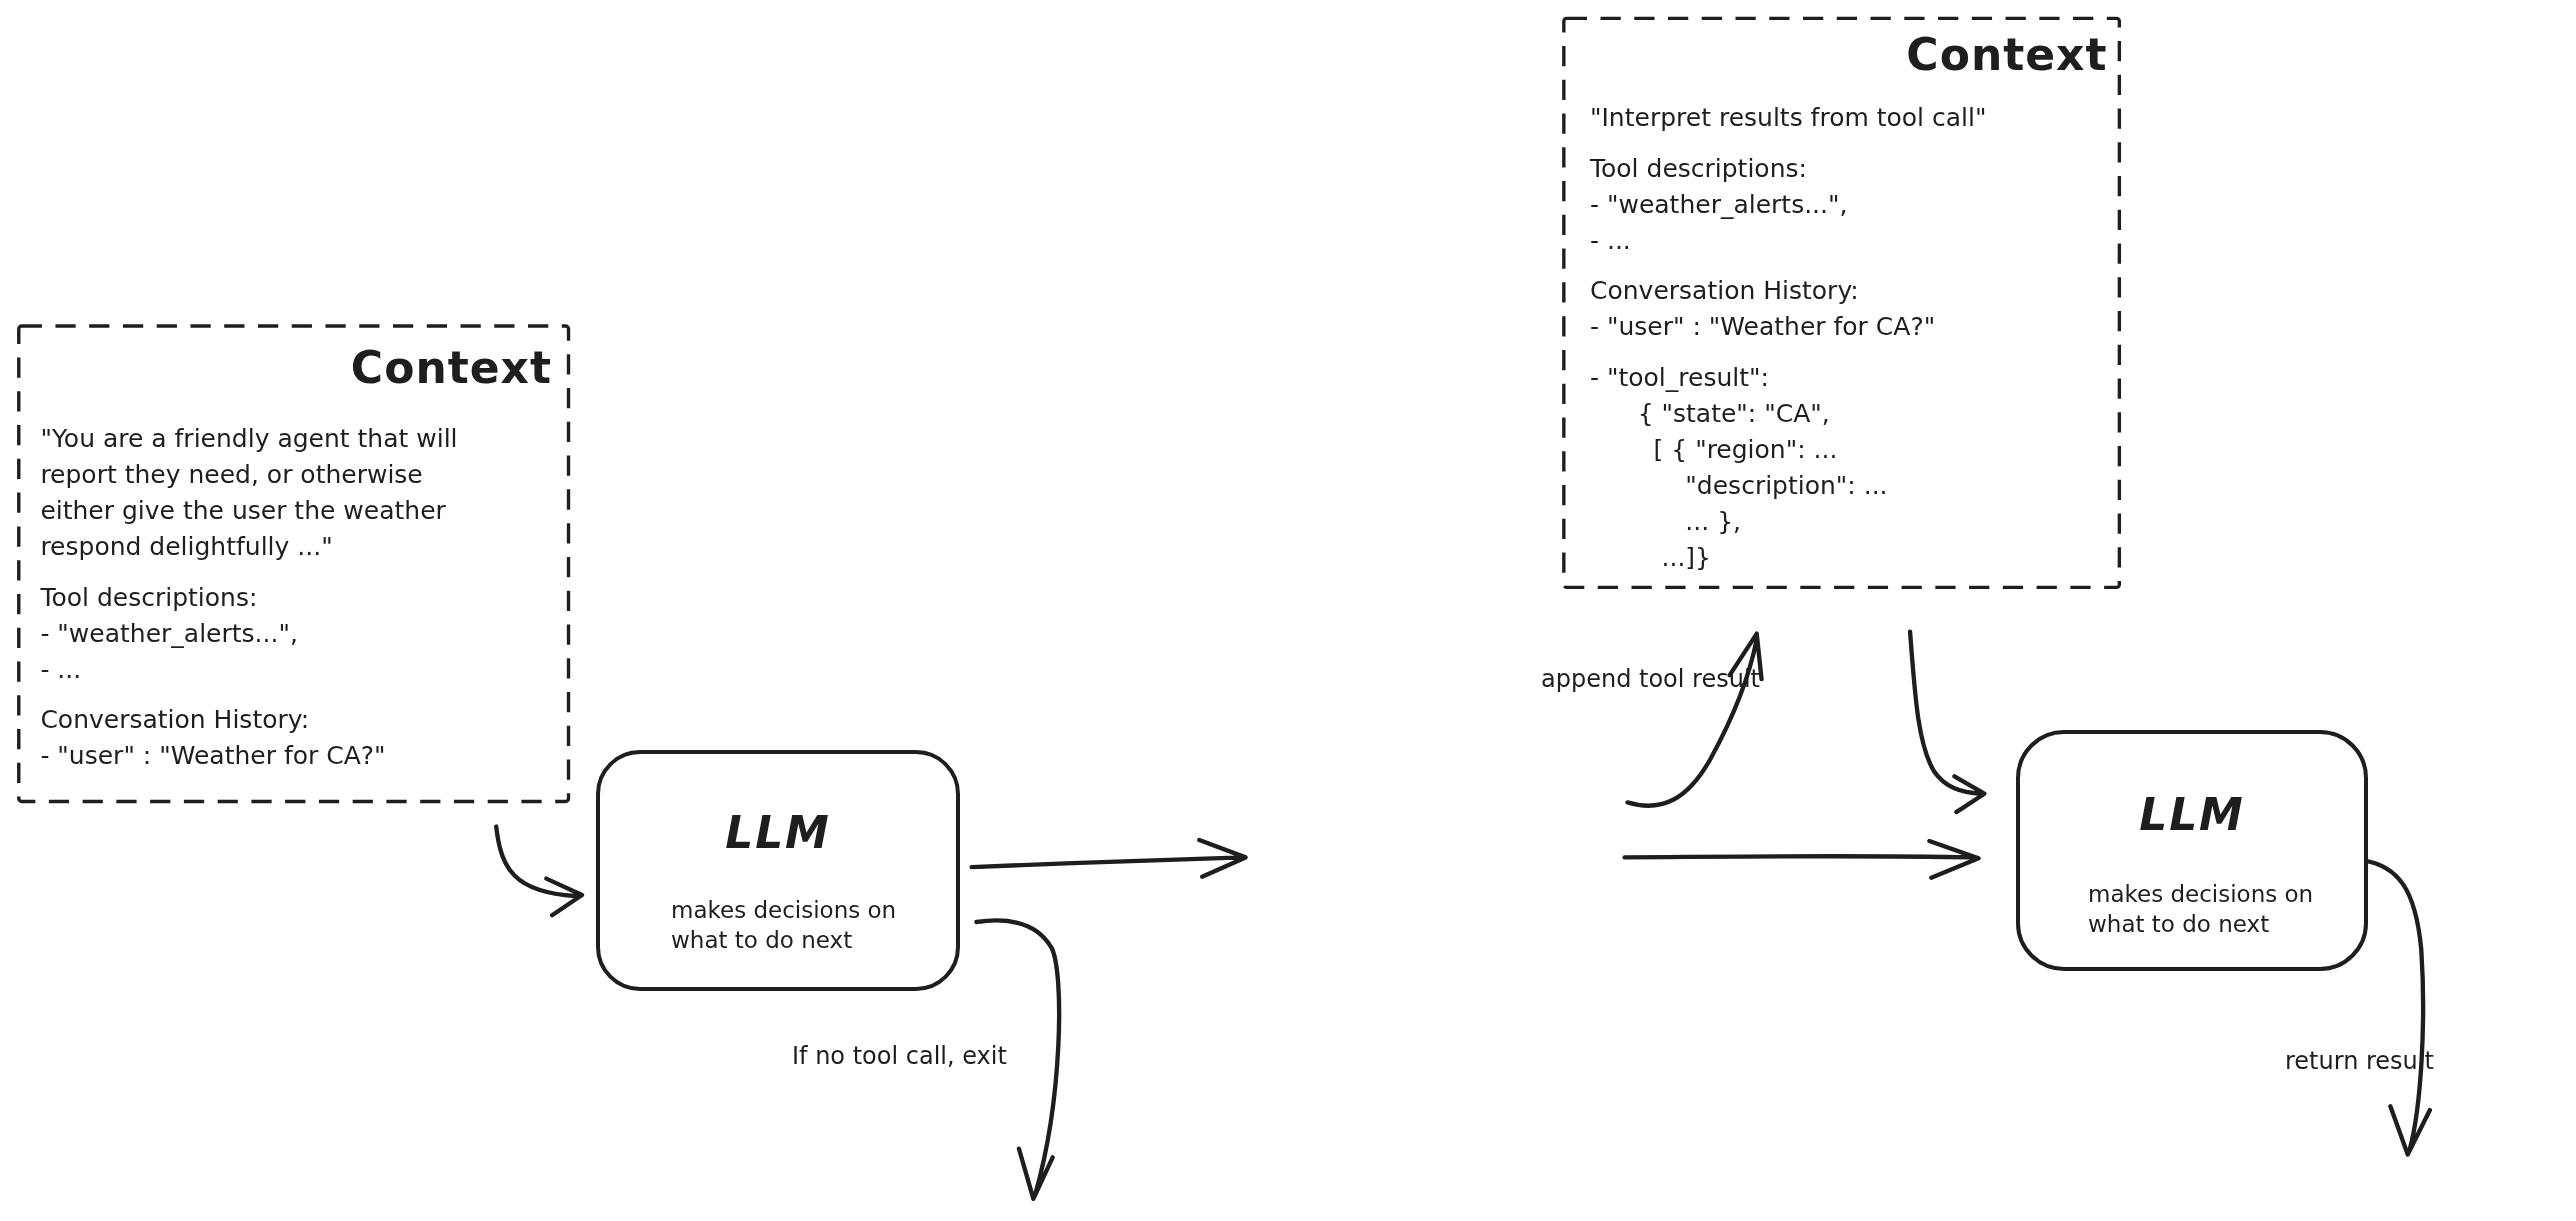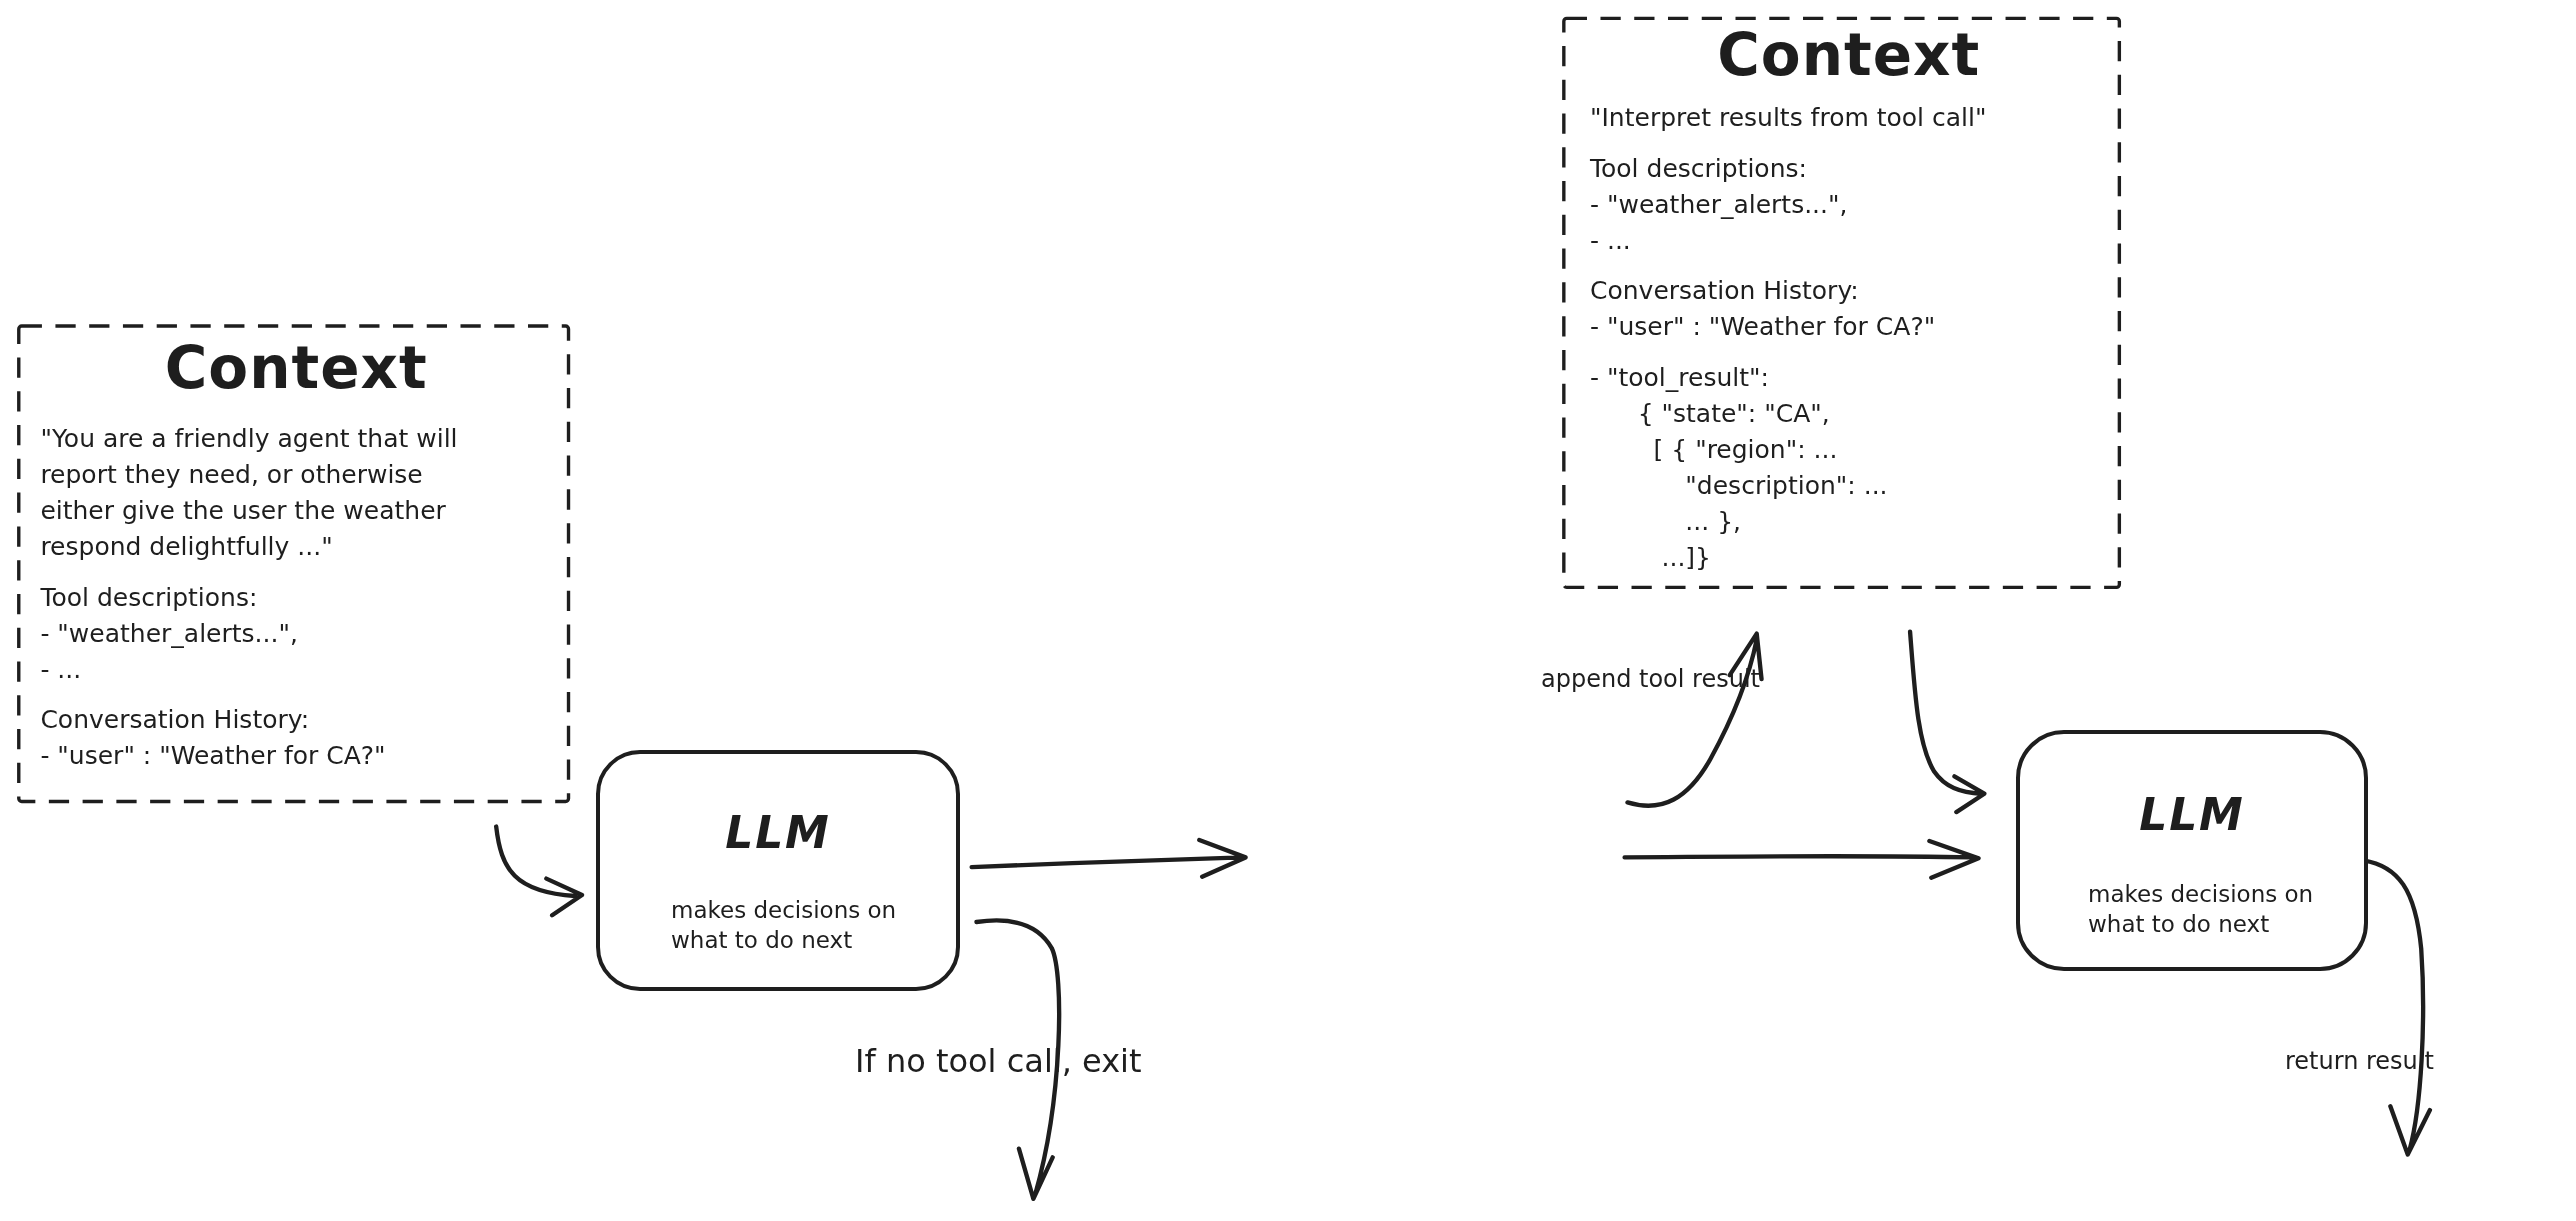--- a/index.html
+++ b/index.html
@@ -14,21 +14,21 @@
   #canvas { position: relative; width: 2576px; height: 1221px; background: var(--bg); }
 
   svg.layer { position: absolute; left: 0; top: 0; width: 2576px; height: 1221px; color: var(--stroke); }
   svg.layer path, svg.layer rect { fill: none; stroke: currentColor; }
   .arrow  { stroke-width: 4.5; stroke-linecap: round; stroke-linejoin: round; }
   .dashed-rect { stroke-width: 3.5; stroke-dasharray: 21 14; }
 
   
   .ctx-box { position: absolute; }
   .ctx-title {
-    text-align: center; font-weight: bold; font-size: 58px; line-height: 52px;
+    text-align: right; font-weight: bold; font-size: 44px; line-height: 52px;
     letter-spacing: 1px;
   }
   .ctx-lines { white-space: pre; font-size: 25px; }
   .ctx-lines div { line-height: 36px; }
   .ctx-lines div:empty { height: 14.5px; }
 
   #ctx-left  { left: 17.4px;  top: 325px; width: 552px; height: 478px; padding: 17.4px 17.4px 0 23px; }
   #ctx-left  .ctx-lines { margin-top: 27px; }
   #ctx-right { left: 1563px; top: 17.4px; width: 558px; height: 571px; padding: 11.6px 13.5px 0 27px; }
   #ctx-right .ctx-lines { margin-top: 19.3px; }
@@ -51,21 +51,21 @@
   #node-tool .node-title { top: 48px; }
   #node-tool .node-desc  { left: 69px; top: 139px; }
 
   #node-llm2 { left: 2016px; top: 730px; width: 352px; height: 241px; border-radius: 48px; }
   #node-llm2 .node-title { top: 58px; }
   #node-llm2 .node-desc  { left: 68px; top: 145px; }
 
   
   .edge-label { position: absolute; font-size: 24px; white-space: nowrap; }
   #lbl-append { left: 1541px; top: 665px; }
-  #lbl-exit   { left: 855px;  top: 1042px; font-size: 32px; }
+  #lbl-exit   { left: 792px;  top: 1042px; font-size: 24px; }
   #lbl-return { left: 2285px; top: 1015px; margin-top: 32px; }
 </style>
 </head>
 <body>
 
 <div id="canvas">
 
   <svg class="layer" viewBox="0 0 2670 1266" xmlns="http://www.w3.org/2000/svg">
 
     <rect class="dashed-rect" x="19" y="338" width="570" height="493" rx="3"></rect>

